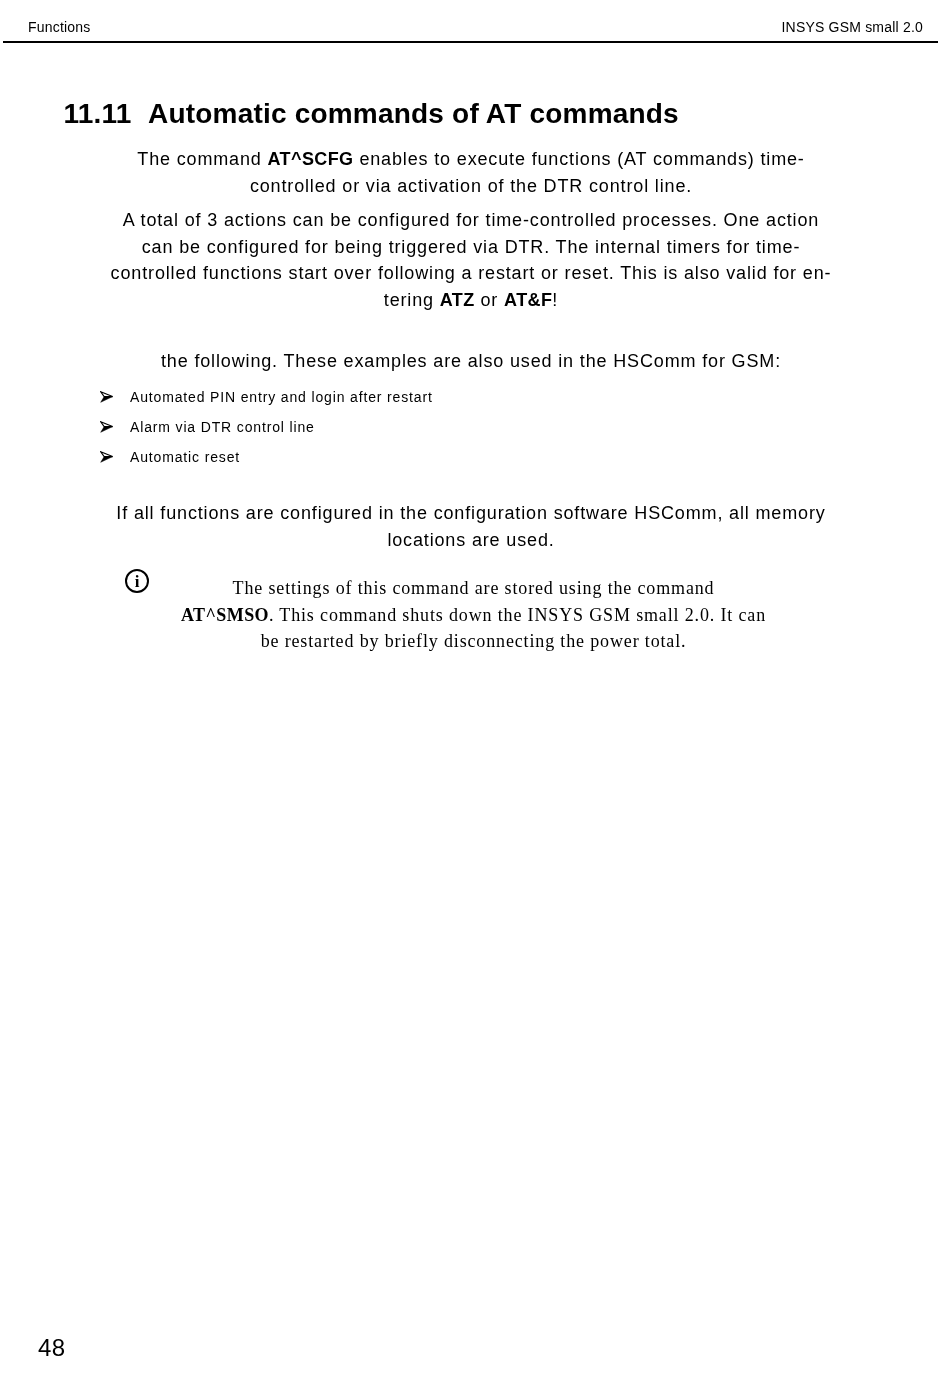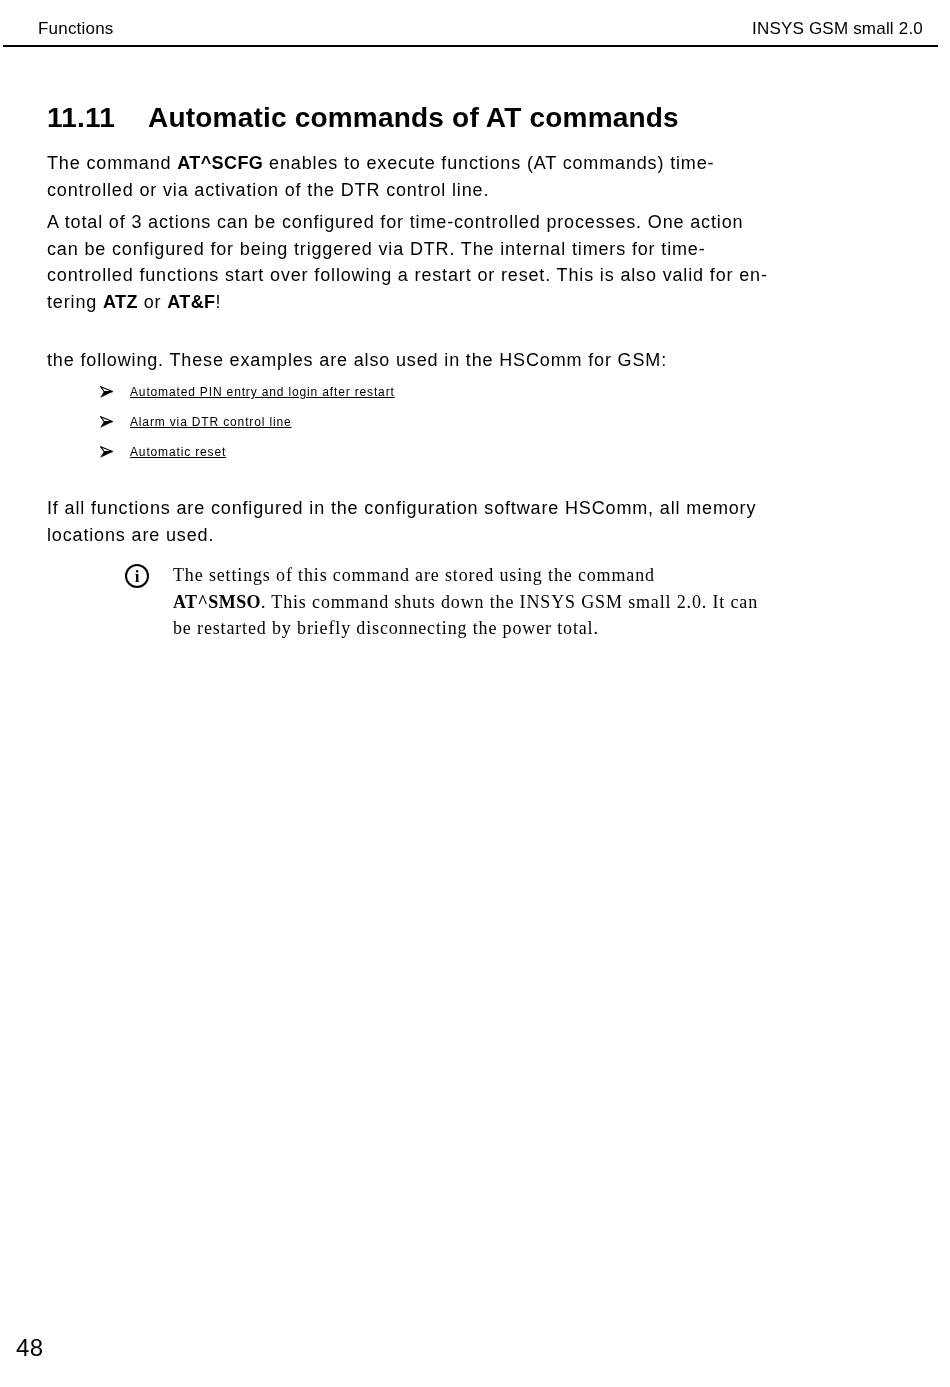--- a/index.html
+++ b/index.html
@@ -14,65 +14,64 @@
   .page {
     position: relative;
     width: 950px; height: 1387px;
     background: #ffffff;
   }
   .doc-header {
     display: flex;
     justify-content: space-between;
     align-items: baseline;
     padding: 19px 27px 0 28px;
-    font-size: 17px;
+    font-size: 14px;
     letter-spacing: 0.2px;
-    margin-left: 10px;
   }
   .header-rule {
     border: none;
     border-top: 2px solid #000;
     margin: 6px 12px 0 3px;
   }
   .content {
     margin-left: 47px;
     margin-right: 55px;
+    text-align: center;
   }
   .section-heading {
     display: flex;
     margin: 54px 0 0 0;
     font-size: 28px;
     font-weight: 700;
     line-height: 34px;
     letter-spacing: 0.2px;
   }
   .section-number { width: 101px; flex: 0 0 101px; }
   .para {
-    margin: 0;
+    margin: 8px;
     font-size: 18px;
     line-height: 26.5px;
     letter-spacing: 0.85px;
   }
   .para strong { font-weight: 700; letter-spacing: 0.4px; }
   .p1 { margin-top: 15px; }
   .p2 { margin-top: 6px; }
   .p3 { margin-top: 5px; }
   .bullet-list {
     list-style: none;
     margin: 4px 0 0 0;
     padding: 0 0 0 53px;
   }
   .bullet-item {
     display: flex;
     align-items: center;
     gap: 15px;
-    font-size: 12px;
+    font-size: 14px;
     line-height: 30px;
     letter-spacing: 0.85px;
-    text-decoration: underline;
   }
   .bullet-marker { display: inline-flex; width: 15px; flex: 0 0 15px; }
   .bullet-marker svg { display: block; }
   .p4 { margin-top: 28px; }
   .note {
     display: flex;
     align-items: flex-start;
     gap: 24px;
     margin: 14px 0 0 78px;
   }
@@ -87,21 +86,21 @@
     align-items: center;
     justify-content: center;
     font-weight: 700;
     font-size: 17px;
     line-height: 1;
     font-family: "Liberation Serif", serif;
   }
   .note-text { max-width: 730px; font-family: Liberation Serif, serif; }
   .page-footer {
     position: absolute;
-    left: 16px;
+    left: 38px;
     top: 1334px;
     font-size: 24px;
     letter-spacing: 0.5px;
   }
 </style>
 </head>
 <body>
 
 <div class="page">
 

